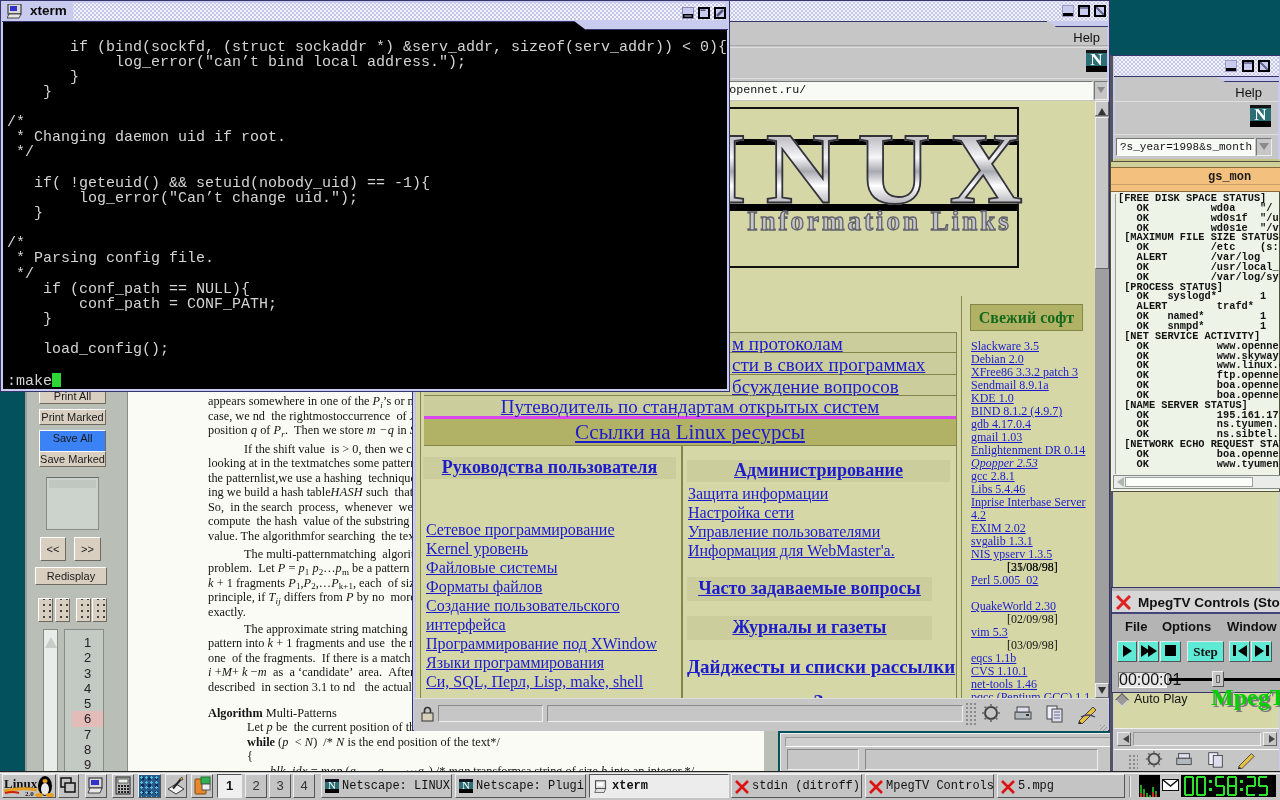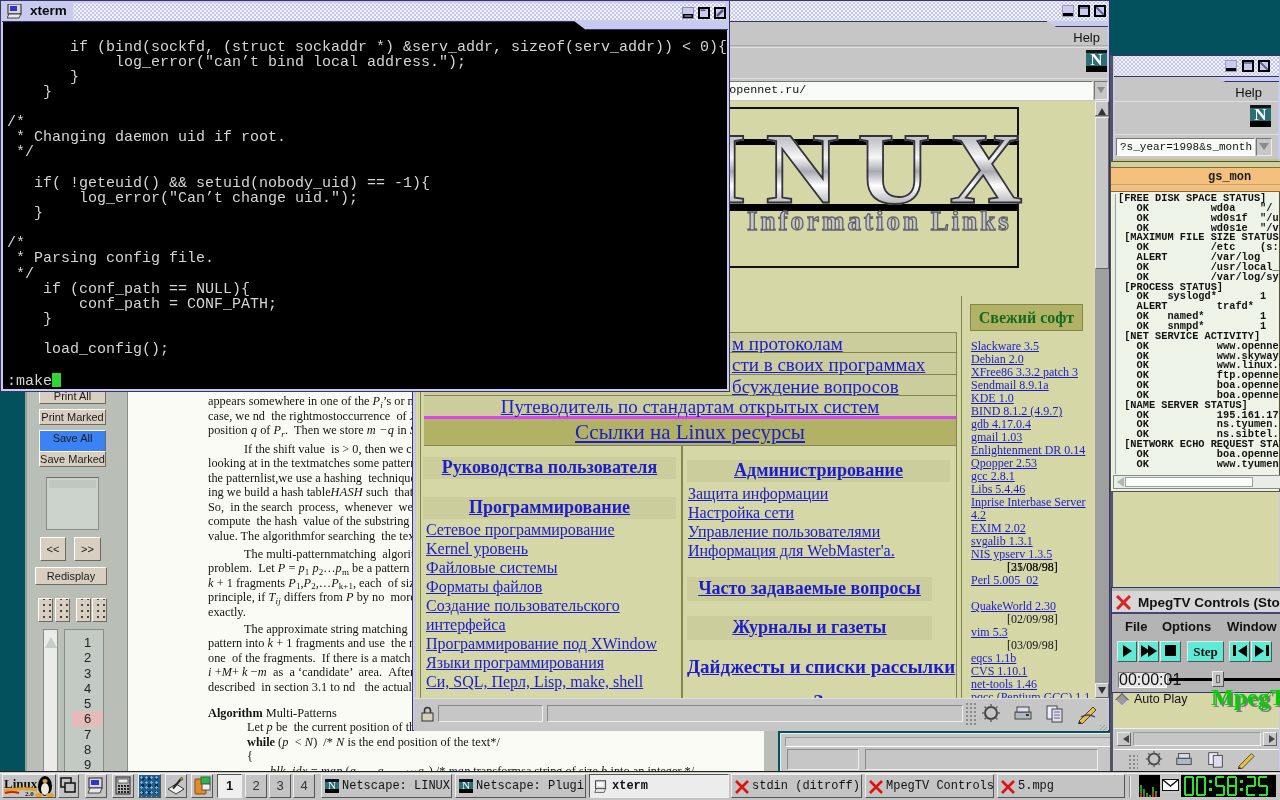--- a/index.html
+++ b/index.html
@@ -287,21 +287,20 @@
     <div class="band" style="left:8px;top:274px;width:532px;height:21px;border-bottom:1px solid #84854a;"></div>
     <a class="lnk" style="left:316px;top:275px;font-size:19px;">бсуждение вопросов</a>
     <div class="band" style="left:8px;top:295px;width:532px;height:23px;border-bottom:3px solid #d946ef;text-align:center;"><a class="lnk" style="position:static;font-size:19px;">Путеводитель по стандартам открытых систем</a></div>
     <div class="band" style="left:8px;top:318px;width:532px;height:27px;background:#b2b266;border-bottom:1px solid #84854a;text-align:center;line-height:26px;"><a class="lnk" style="position:static;font-size:21px;">Ссылки на Linux ресурсы</a></div>
 
     <div class="abs" style="left:4px;top:231px;width:1px;height:366px;background:#84854a;"></div>
     <div class="abs" style="left:265px;top:345px;width:2px;height:252px;background:#84854a;"></div>
     <div class="abs" style="left:540px;top:231px;width:1px;height:366px;background:#84854a;"></div>
 
     <div class="band hdr" style="left:7px;top:356px;width:253px;height:22px;font-size:18px;line-height:21px;"><a class="lnk" style="position:static;">Руководства пользователя</a></div>
-    <div class="band hdr" style="left:7px;top:396px;width:253px;height:22px;font-size:18px;line-height:21px;"><a class="lnk" style="position:static;">Программирование</a></div>
     <a class="lnk" style="left:10px;top:420px;font-size:16px;">Сетевое программирование</a>
     <a class="lnk" style="left:10px;top:439px;font-size:16px;">Kernel уровень</a>
     <a class="lnk" style="left:10px;top:458px;font-size:16px;">Файловые системы</a>
     <a class="lnk" style="left:10px;top:477px;font-size:16px;">Форматы файлов</a>
     <a class="lnk" style="left:10px;top:496px;font-size:16px;">Создание пользовательского</a>
     <a class="lnk" style="left:10px;top:515px;font-size:16px;">интерфейса</a>
     <a class="lnk" style="left:10px;top:534px;font-size:16px;">Программирование под XWindow</a>
     <a class="lnk" style="left:10px;top:553px;font-size:16px;">Языки программирования</a>
     <a class="lnk" style="left:10px;top:572px;font-size:16px;">Си, SQL, Перл, Lisp, make, shell</a>
 
@@ -319,21 +318,21 @@
     <div class="abs serif" style="left:554px;top:203px;width:113px;height:27px;background:#b2b266;border:1px solid #84854a;font-size:16px;font-weight:bold;color:#15691c;text-align:center;line-height:25px;">Свежий софт</div>
     <a class="lnk sb" style="top:238px;">Slackware 3.5</a>
     <a class="lnk sb" style="top:251px;">Debian 2.0</a>
     <a class="lnk sb" style="top:264px;">XFree86 3.3.2 patch 3</a>
     <a class="lnk sb" style="top:277px;">Sendmail 8.9.1a</a>
     <a class="lnk sb" style="top:290px;">KDE 1.0</a>
     <a class="lnk sb" style="top:303px;">BIND 8.1.2 (4.9.7)</a>
     <a class="lnk sb" style="top:316px;">gdb 4.17.0.4</a>
     <a class="lnk sb" style="top:329px;">gmail 1.03</a>
     <a class="lnk sb" style="top:342px;">Enlightenment DR 0.14</a>
-    <a class="lnk sb" style="top:355px;">Qpopper 2.53</a>
+    <a class="lnk sb" style="top:355px;font-style:italic;">Qpopper 2.53</a>
     <a class="lnk sb" style="top:368px;">gcc 2.8.1</a>
     <a class="lnk sb" style="top:381px;">Libs 5.4.46</a>
     <a class="lnk sb" style="top:394px;">Inprise Interbase Server</a>
     <a class="lnk sb" style="top:407px;">4.2</a>
     <a class="lnk sb" style="top:420px;">EXIM 2.02</a>
     <a class="lnk sb" style="top:433px;">svgalib 1.3.1</a>
     <a class="lnk sb" style="top:446px;">NIS ypserv 1.3.5</a>
     <span class="abs sbd" style="top:459px;">[25/08/98]</span>
     <a class="lnk sb" style="top:472px;">Perl 5.005_02</a>
     <span class="abs sbd" style="top:459px;">[31/08/98]</span>

